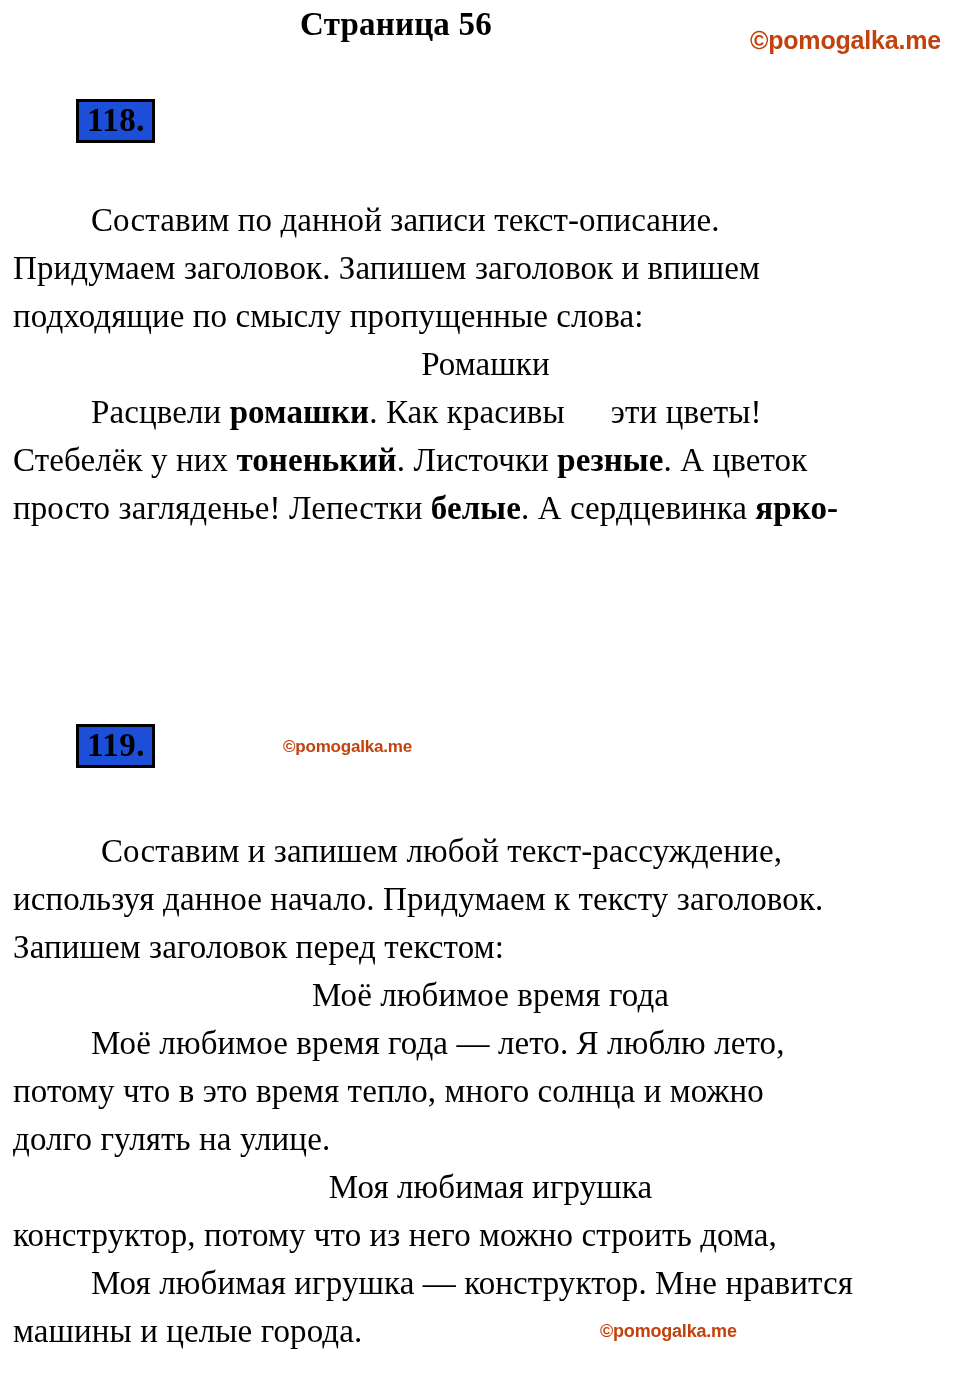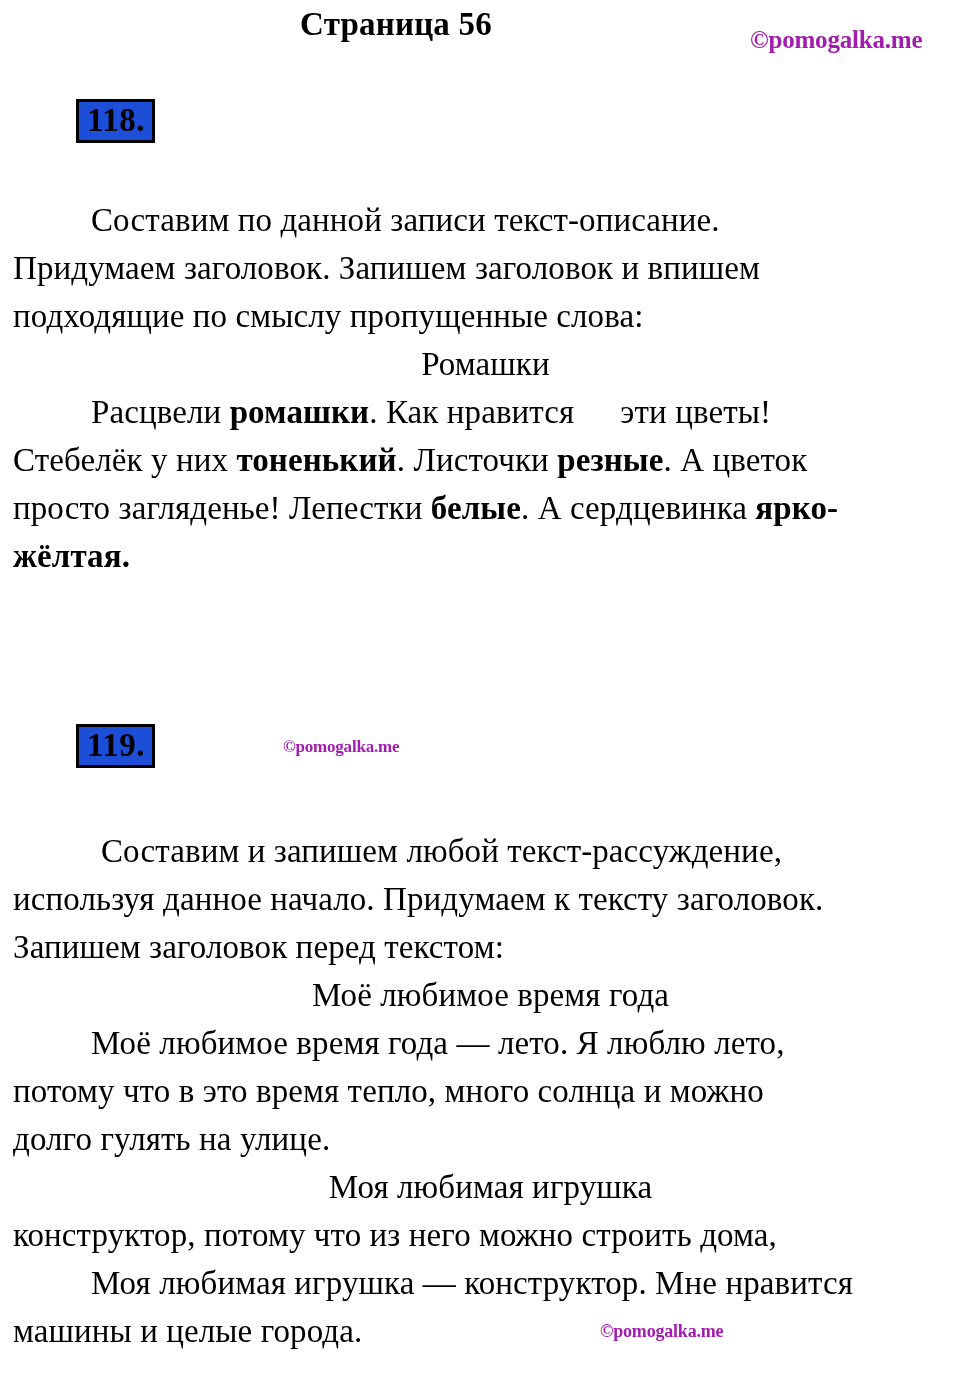--- a/index.html
+++ b/index.html
@@ -28,23 +28,23 @@
     font-size: 33px;
     font-weight: bold;
     letter-spacing: 0.2px;
     line-height: 40px;
     white-space: nowrap;
   }
 
   
   .watermark {
     position: absolute;
-    font-family: Liberation Serif, serif;
+    font-family: Liberation Sans, sans-serif;
     font-weight: bold;
-    color: #a21caf;
+    color: #c2410c;
     white-space: nowrap;
     letter-spacing: -0.2px;
   }
   .watermark--header { top: 26px; left: 750px; font-size: 25px; }
   .watermark--mid    { top: 737px; left: 283px; font-size: 17px; }
   .watermark--bottom { top: 1321px; left: 600px; font-size: 18px; }
 
   
   .exnum {
     position: absolute;
@@ -102,27 +102,26 @@
 <div class="block block--118">
 
   <span class="line line--indent">Составим по данной записи текст-описание.</span>
 
   <span class="line">Придумаем заголовок. Запишем заголовок и впишем</span>
 
   <span class="line">подходящие по смыслу пропущенные слова:</span>
 
   <span class="line line--center">Ромашки</span>
 
-  <span class="line line--indent"><span>Расцвели </span><b>ромашки</b><span>. Как нравится</span><span class="gap-wide"></span><span>эти цветы!</span></span>
+  <span class="line line--indent"><span>Расцвели </span><b>ромашки</b><span>. Как красивы</span><span class="gap-wide"></span><span>эти цветы!</span></span>
 
   <span class="line"><span>Стебелёк у них </span><b>тоненький</b><span>. Листочки </span><b>резные</b><span>. А цветок</span></span>
 
   <span class="line"><span>просто загляденье! Лепестки </span><b>белые</b><span>. А сердцевинка </span><b>ярко-</b></span>
 
-  <span class="line"><b>жёлтая.</b></span>
 
 </div>
 
 <div class="exnum exnum--119">119.</div>
 
 <div class="watermark watermark--mid">©pomogalka.me</div>
 
 <div class="block block--119">
 
   <span class="line line--indent2">Составим и запишем любой текст-рассуждение,</span>

